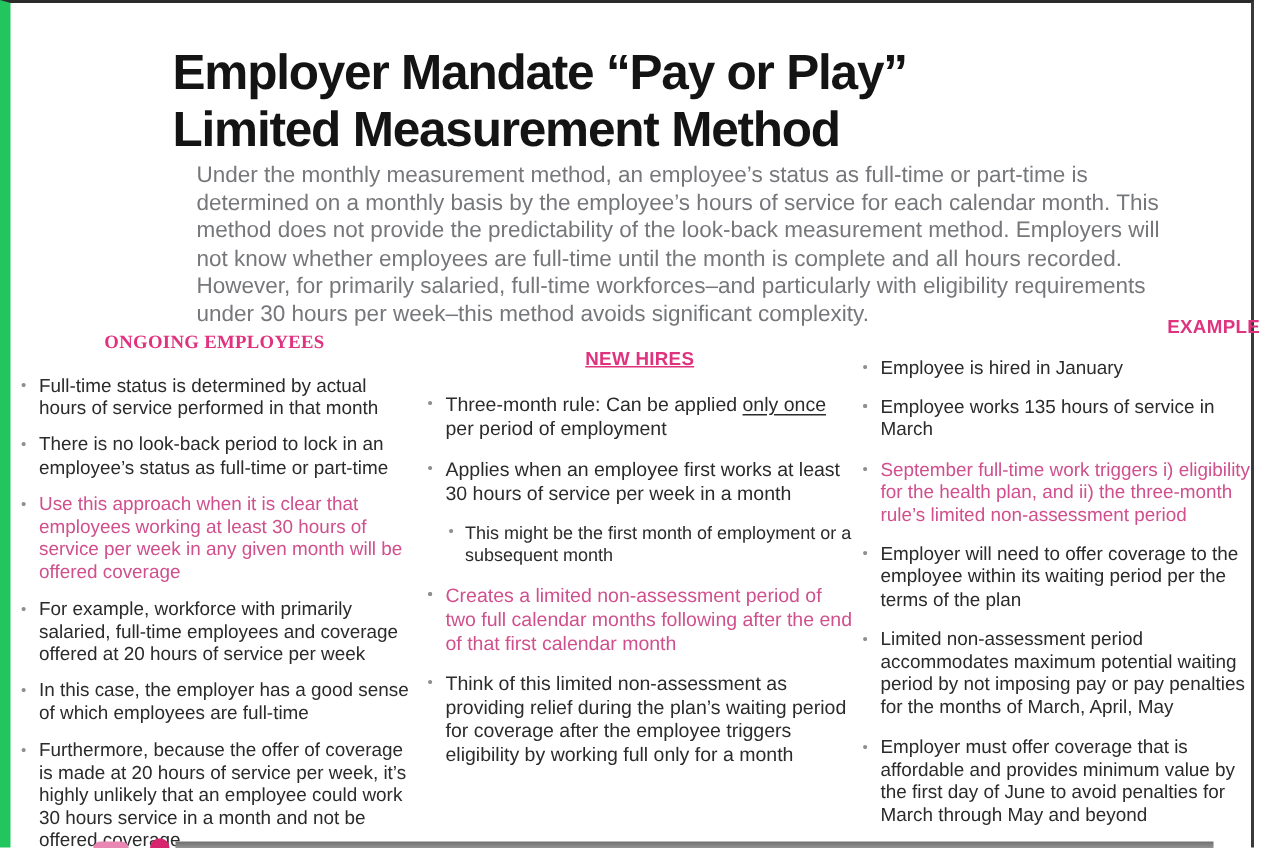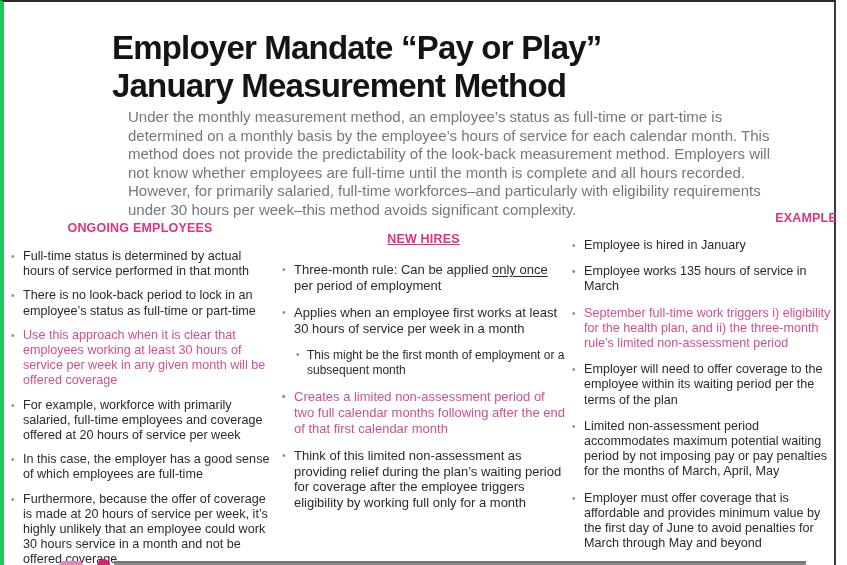--- a/index.html
+++ b/index.html
@@ -7,21 +7,21 @@
     width: 847px; height: 565px;
     background: #ffffff;
     font-family: "Liberation Sans", sans-serif;
     overflow: hidden;
   }
   .slide {
     position: absolute; left: 0; top: 0;
     width: 836px; height: 565px;
     box-sizing: border-box;
     background: #fff;
-    border-left: 4px solid #22c55e;
+    border-left: 7px solid #22c55e;
     border-top: 2px solid #2a2a2a;
     border-right: 2px solid #3a3a3a;
   }
   .title {
     position: absolute; left: 108px; top: 5px;
     font-size: 33px; line-height: 38px;
     font-weight: 700; color: #141414;
     letter-spacing: -0.8px;
     white-space: nowrap;
   }
@@ -38,21 +38,21 @@
   .col1 { left: 6px;   top: 219px; width: 260px; }
   .col2 { left: 277px; top: 230px; width: 285px; }
   .col3 { left: 567px; top: 209px; width: 266px; }
   .col-header {
     display: block;
     text-align: center;
     font-size: 12.5px; font-weight: 700;
     letter-spacing: 0.2px;
     color: var(--accent, #e0337f);
   }
-  .col1 .col-header { margin-bottom: 14px; }
+  .col1 .col-header { margin-bottom: 14px; font-family: Liberation Serif, serif; }
   .col2 .col-header { margin-bottom: 16px; text-decoration: underline; }
   .col3 .col-header { margin-bottom: 13px; text-align: right; }
   ul.bullets { list-style: none; margin: 0; padding: 0; }
   .bullet {
     position: relative;
     padding-left: 13px;
     margin-bottom: 9px;
     font-size: 12.6px; line-height: 15.2px;
     color: var(--text-dark, #2b2b2b);
   }
@@ -86,21 +86,21 @@
     width: 13px; height: 8px;
     background: #d6246e; border-radius: 6px 6px 0 0;
   }
 </style>
 </head>
 <body>
 
 <div class="slide">
 
   <h1 class="title"><span>Employer Mandate “Pay or Play”</span><br>
-    <span>January Measurement Method</span>
+    <span>Limited Measurement Method</span>
   </h1>
 
   <p class="intro">Under the monthly measurement method, an employee’s status as full-time or part-time is determined on a monthly basis by the employee’s hours of service for each calendar month. This method does not provide the predictability of the look-back measurement method. Employers will not know whether employees are full-time until the month is complete and all hours recorded.  However, for primarily salaried, full-time workforces–and particularly with eligibility requirements under 30 hours per week–this method avoids significant complexity.</p>
 
   <section class="col col1">
     <span class="col-header">ONGOING EMPLOYEES</span>
     <ul class="bullets">
         <li class="bullet"><span class="marker">•</span><span>Full-time status is determined by actual hours of service performed in that month</span></li>
         <li class="bullet"><span class="marker">•</span><span>There is no look-back period to lock in an employee’s status as full-time or part-time</span></li>
         <li class="bullet pink"><span class="marker">•</span><span>Use this approach when it is clear that employees working at least 30 hours of service per week in any given month will be offered coverage</span></li>

